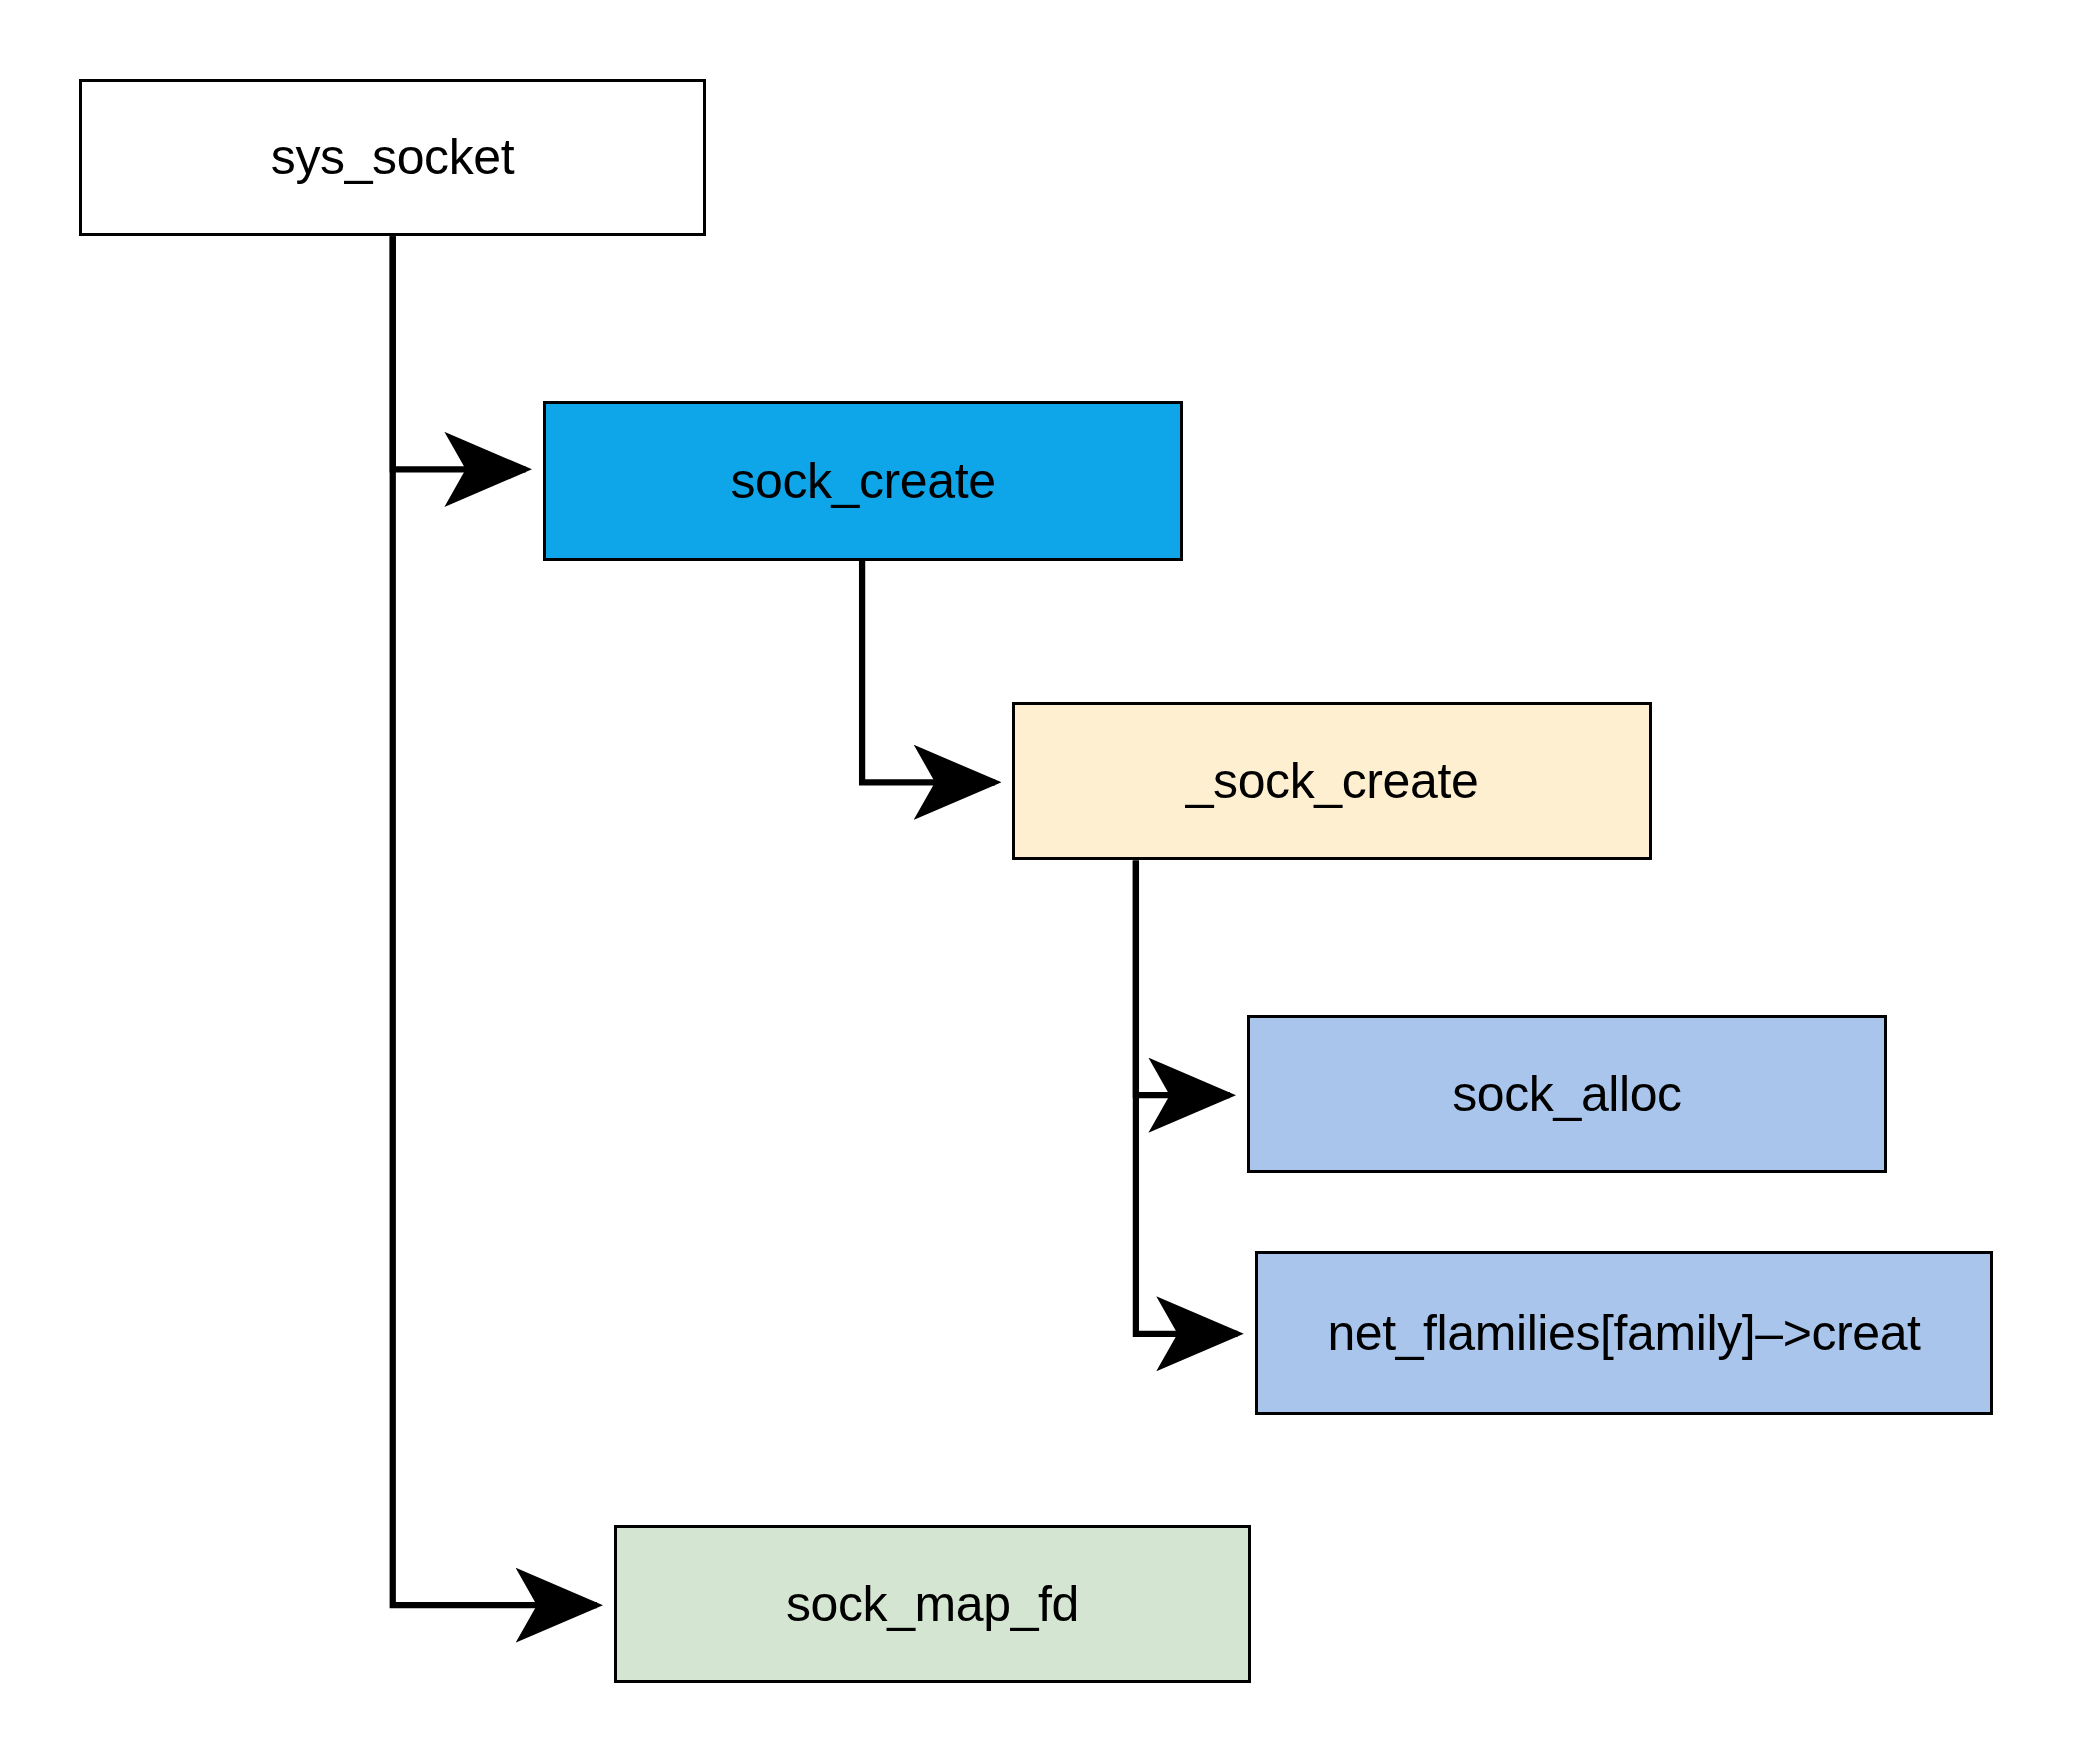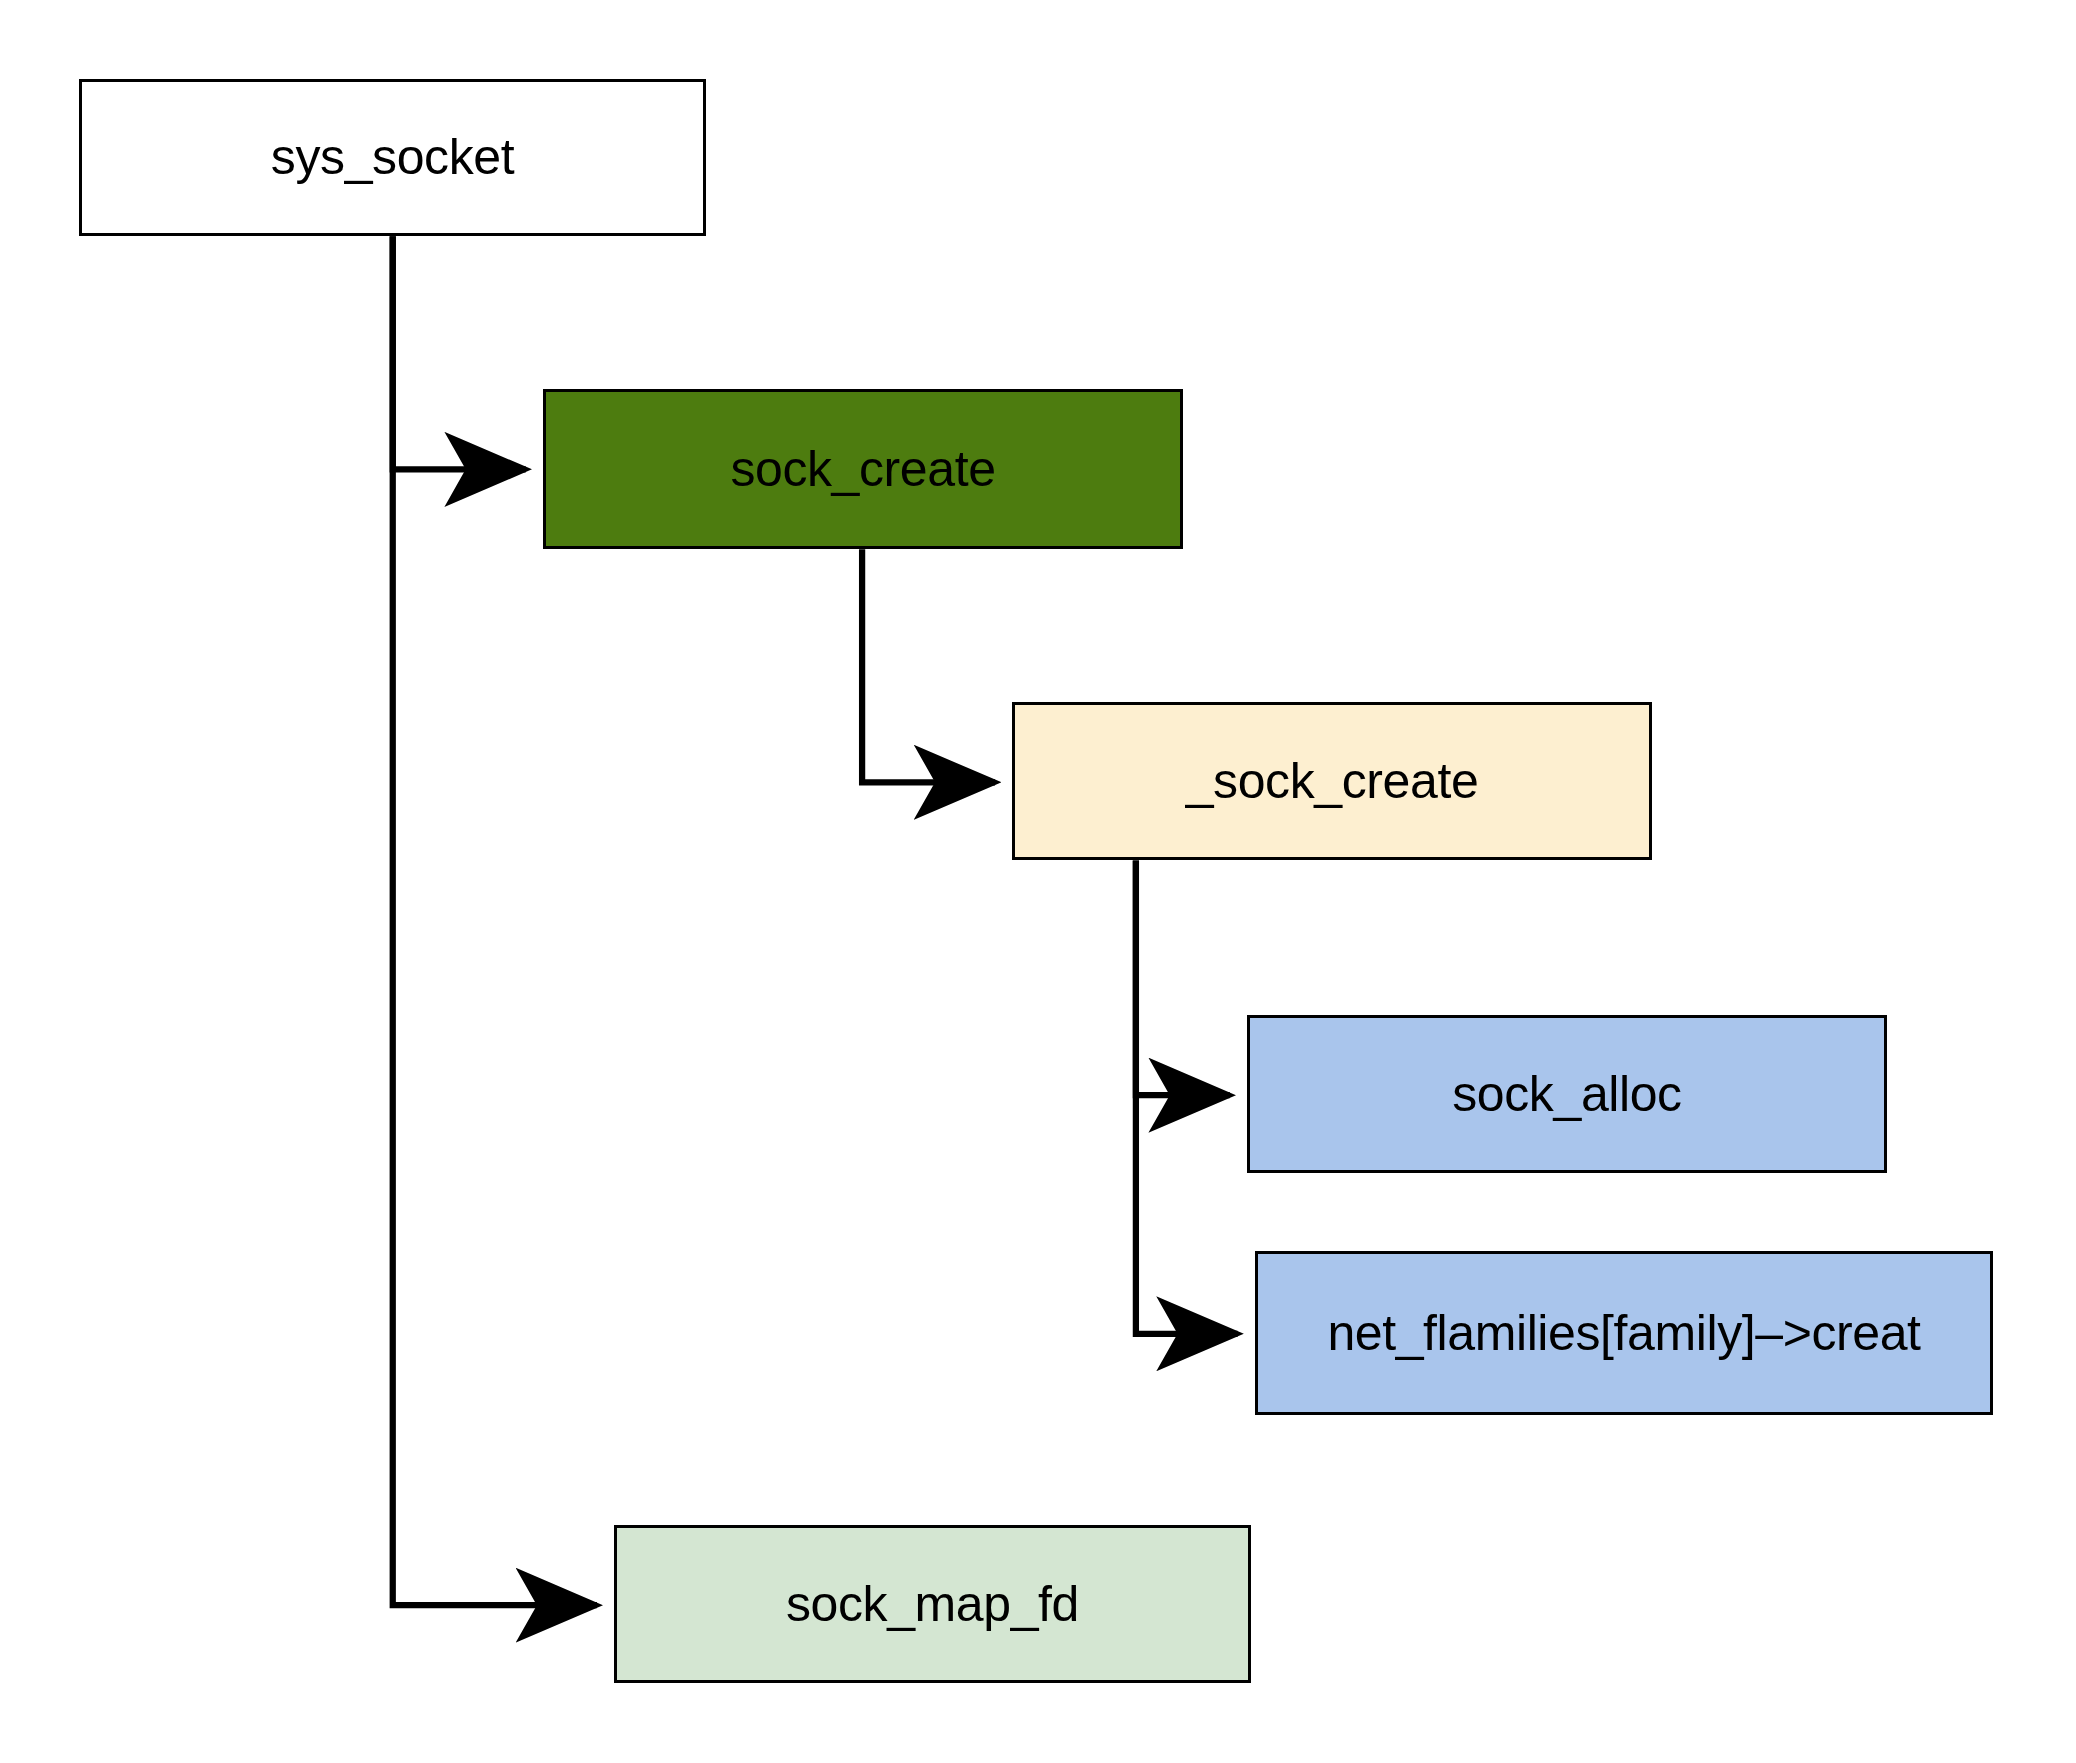--- a/index.html
+++ b/index.html
@@ -80,21 +80,21 @@
 
     <g>
       <path d="M1452,1100 L1452,1705 L1582,1705" fill="none" stroke="#000000" stroke-width="8" marker-end="url(#arrowhead)"></path>
     </g>
   </svg>
 
   <div class="node" id="node-sys-socket" style="background:#ffffff;">
     <span class="node-label">sys_socket</span>
   </div>
 
-  <div class="node" id="node-sock-create" style="background:#4d7c0f;">
+  <div class="node" id="node-sock-create" style="background:#0ea5e9;margin-top:12px;">
     <span class="node-label">sock_create</span>
   </div>
 
   <div class="node" id="node-_sock-create" style="background:#fdefd0;">
     <span class="node-label">_sock_create</span>
   </div>
 
   <div class="node" id="node-sock-alloc" style="background:#a9c5ec;">
     <span class="node-label">sock_alloc</span>
   </div>

